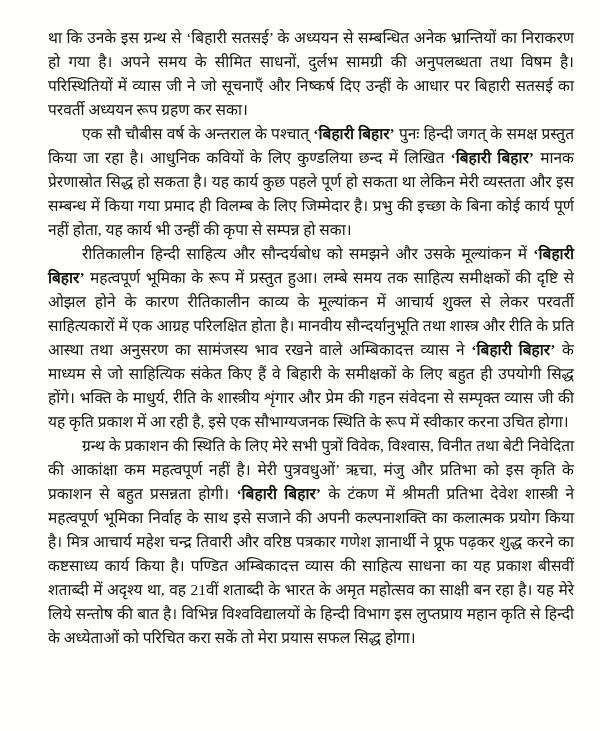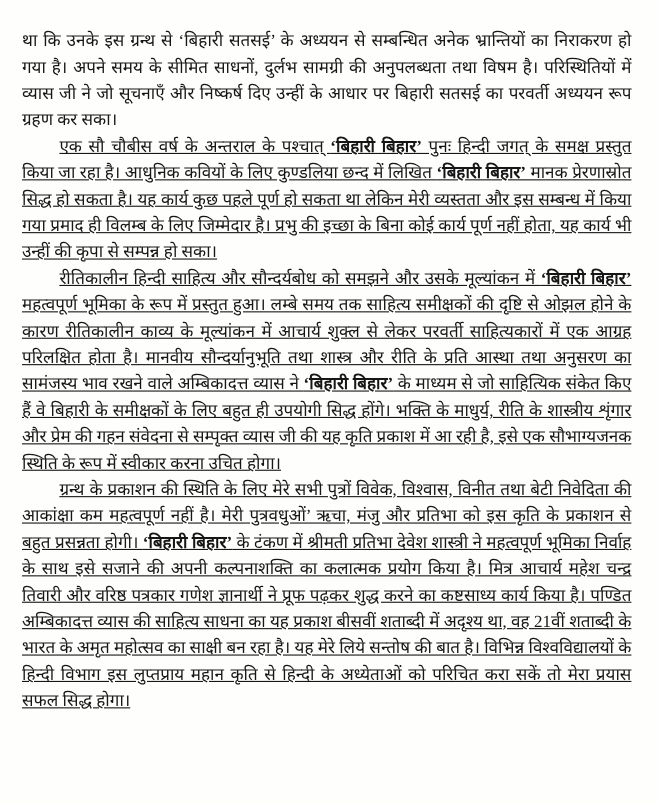--- a/index.html
+++ b/index.html
@@ -7,37 +7,36 @@
     padding: 0;
     background: #ffffff;
   }
   .page {
     position: relative;
     width: 600px;
     height: 731px;
     margin: 0 auto;
     background: #fefefc;
     box-sizing: border-box;
-    padding: 26px 26px 0 20px;
+    padding: 26px 26px 0 48px;
     overflow: hidden;
   }
   .page-text {
     font-family: "Liberation Serif", "DejaVu Sans", serif;
     font-size: 15.5px;
     line-height: 24px;
     color: #161616;
   }
   p.para {
     margin: 0;
     text-align: justify;
     text-justify: inter-word;
   }
   p.para.indent {
     text-indent: 34px;
-    text-decoration: underline;
   }
   .run {
     font-weight: normal;
   }
   .run.bold {
     font-weight: bold;
   }
 </style>
 </head>
 <body>

